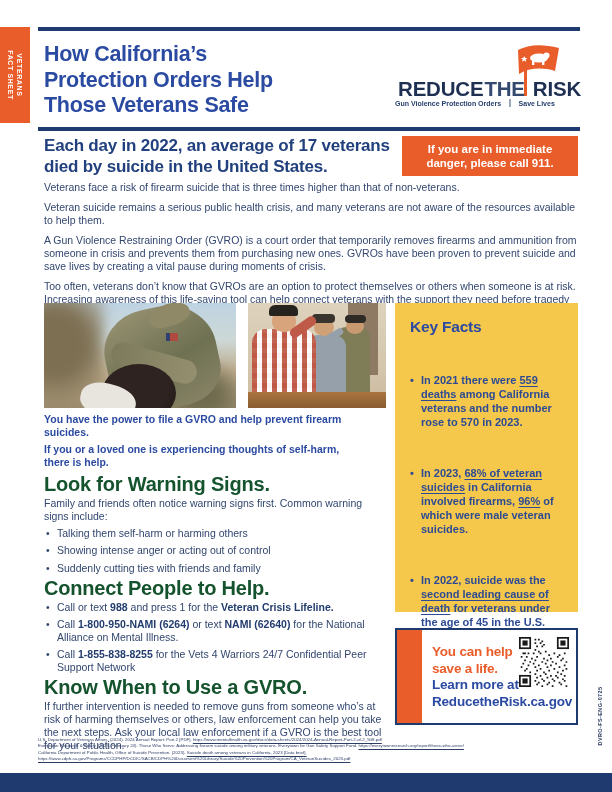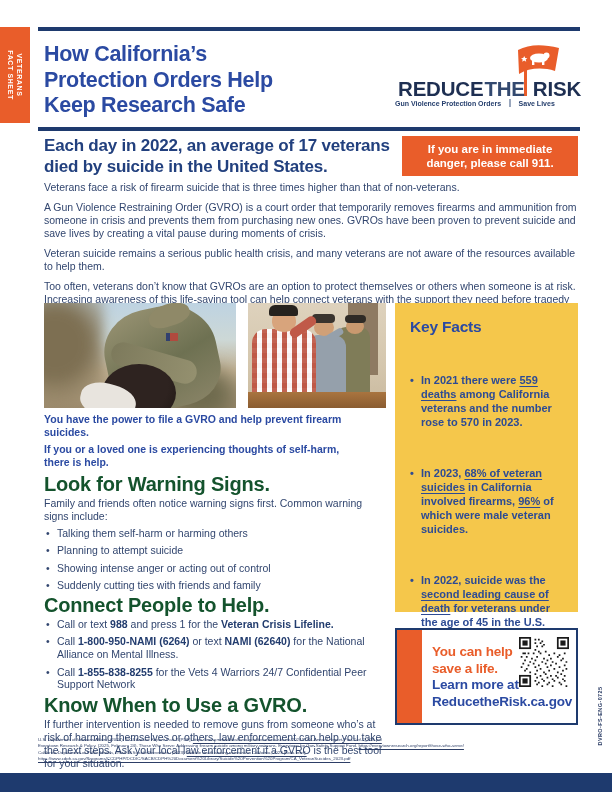--- a/index.html
+++ b/index.html
@@ -112,21 +112,21 @@
       <div>VETERANS</div>
       <div>FACT SHEET</div>
     </div>
   </div>
 
   <div class="rule rule-top"></div>
 
   <h1 class="title">
     <div>How California’s</div>
     <div>Protection Orders Help</div>
-    <div>Keep Research Safe</div>
+    <div>Those Veterans Safe</div>
   </h1>
 
   <div class="logo">
     <svg class="flag" width="48" height="30" viewBox="0 0 48 30">
       <path d="M3,5 C14,-1 28,-1 44,3 L40,26 C27,22 14,23 4,29 Z" fill="#E95D2A"></path>
       <ellipse cx="24" cy="13" rx="9" ry="4.6" fill="#ffffff"></ellipse>
       <circle cx="31.5" cy="10.5" r="3" fill="#ffffff"></circle>
       <rect x="17" y="15.5" width="2.4" height="4.5" fill="#ffffff"></rect>
       <rect x="27" y="15.5" width="2.4" height="4.5" fill="#ffffff"></rect>
       <path d="M9.2,11 l1,2 2.2,.2 -1.7,1.4 .5,2.1 -2,-1.1 -2,1.1 .5,-2.1 -1.7,-1.4 2.2,-.2 z" fill="#ffffff"></path>
@@ -143,22 +143,22 @@
       <span>Save Lives</span>
     </div>
   </div>
 
   <div class="rule rule-mid"></div>
 
   <div class="headline">Each day in 2022, an average of 17 veterans died by suicide in the United States.</div>
   <div class="alert-box">If you are in immediate danger, please call 911.</div>
   <div class="intro-text">
       <p>Veterans face a risk of firearm suicide that is three times higher than that of non-veterans.</p>
+      <p>Veteran suicide remains a serious public health crisis, and many veterans are not aware of the resources available to help them.</p>
       <p>A Gun Violence Restraining Order (GVRO) is a court order that temporarily removes firearms and ammunition from someone in crisis and prevents them from purchasing new ones. GVROs have been proven to prevent suicide and save lives by creating a vital pause during moments of crisis.</p>
-      <p>Veteran suicide remains a serious public health crisis, and many veterans are not aware of the resources available to help them.</p>
       <p>Too often, veterans don’t know that GVROs are an option to protect themselves or others when someone is at risk. Increasing awareness of this life-saving tool can help connect veterans with the support they need before tragedy occurs.</p>
     </div>
 
   <div class="photos">
     <div class="photo ph1">
       <div class="tree"></div>
       <div class="bush"></div>
       <div class="soldier"></div>
       <div class="cap"></div>
       <div class="patch"></div>
@@ -184,21 +184,20 @@
   </div>
 
   <div class="left-col">
     <p class="cap-bold">You have the power to file a GVRO and help prevent firearm suicides.</p>
     <p class="cap-bold second">If you or a loved one is experiencing thoughts of self-harm, there is help.</p>
 
     <h2 class="h2">Look for Warning Signs.</h2>
     <p class="body-p">Family and friends often notice warning signs first. Common warning signs include:</p>
     <ul class="bullets">
         <li>Talking them self-harm or harming others</li>
-        <li>Planning to attempt suicide</li>
         <li>Showing intense anger or acting out of control</li>
         <li>Suddenly cutting ties with friends and family</li>
       </ul>
 
     <h2 class="h2">Connect People to Help.</h2>
     <ul class="bullets">
         <li><span>Call or text </span><span class="b">988</span><span> and press 1 for the </span><span class="b">Veteran Crisis Lifeline.</span></li>
         <li><span>Call </span><span class="b">1-800-950-NAMI (6264)</span><span> or text </span><span class="b">NAMI (62640)</span><span> for the National Alliance on Mental Illness.</span></li>
         <li><span>Call </span><span class="b">1-855-838-8255</span><span> for the Vets 4 Warriors 24/7 Confidential Peer Support Network</span></li>
       </ul>

